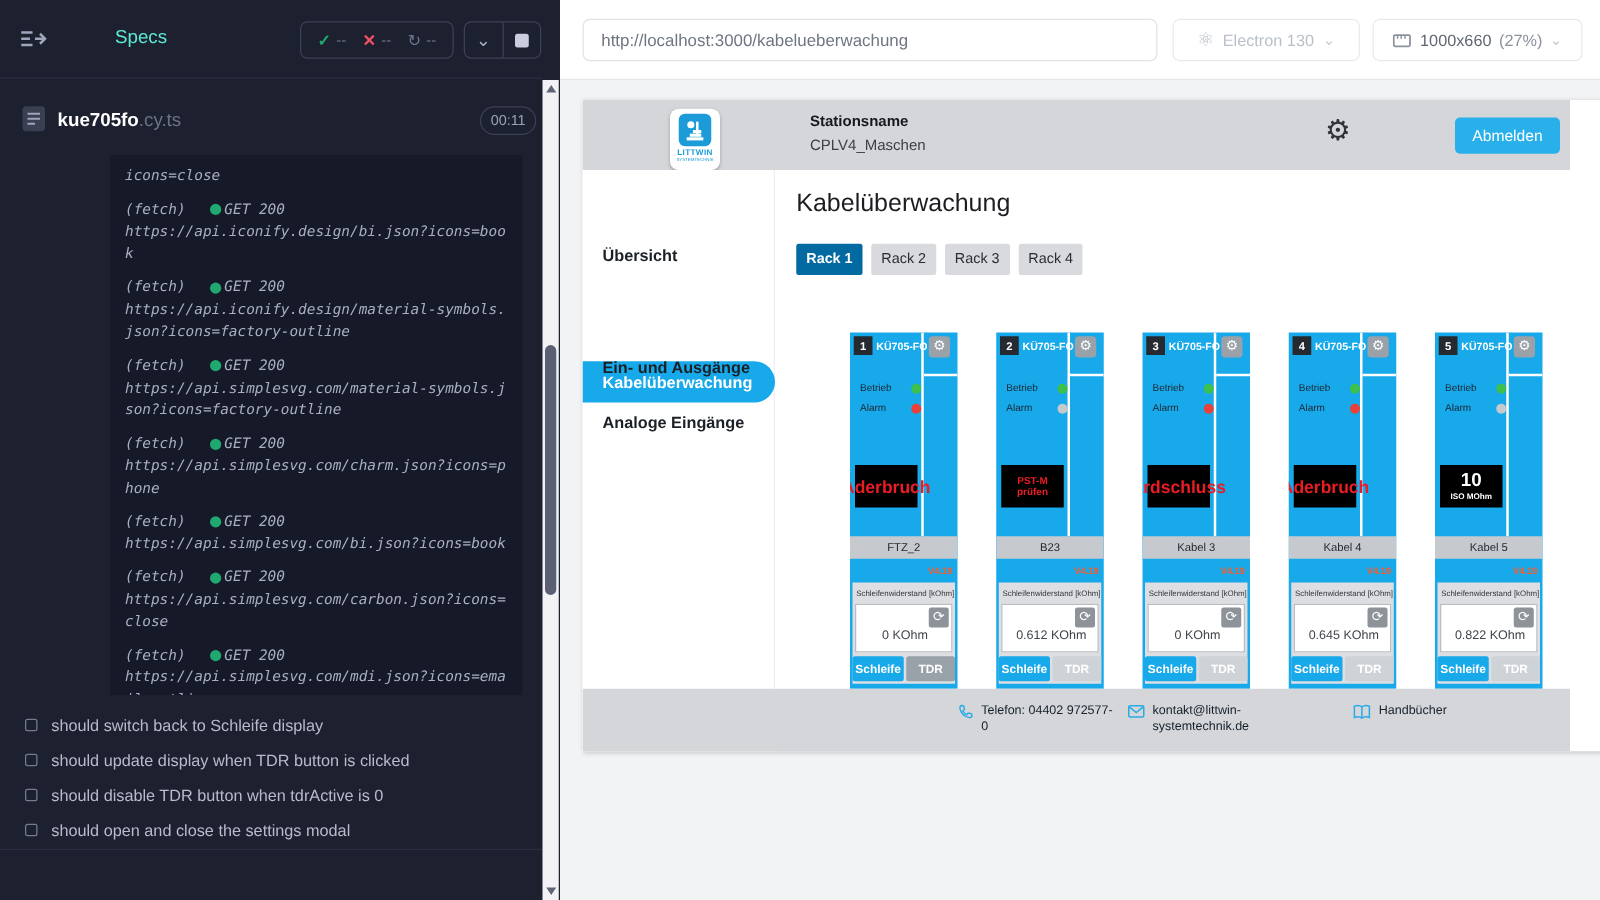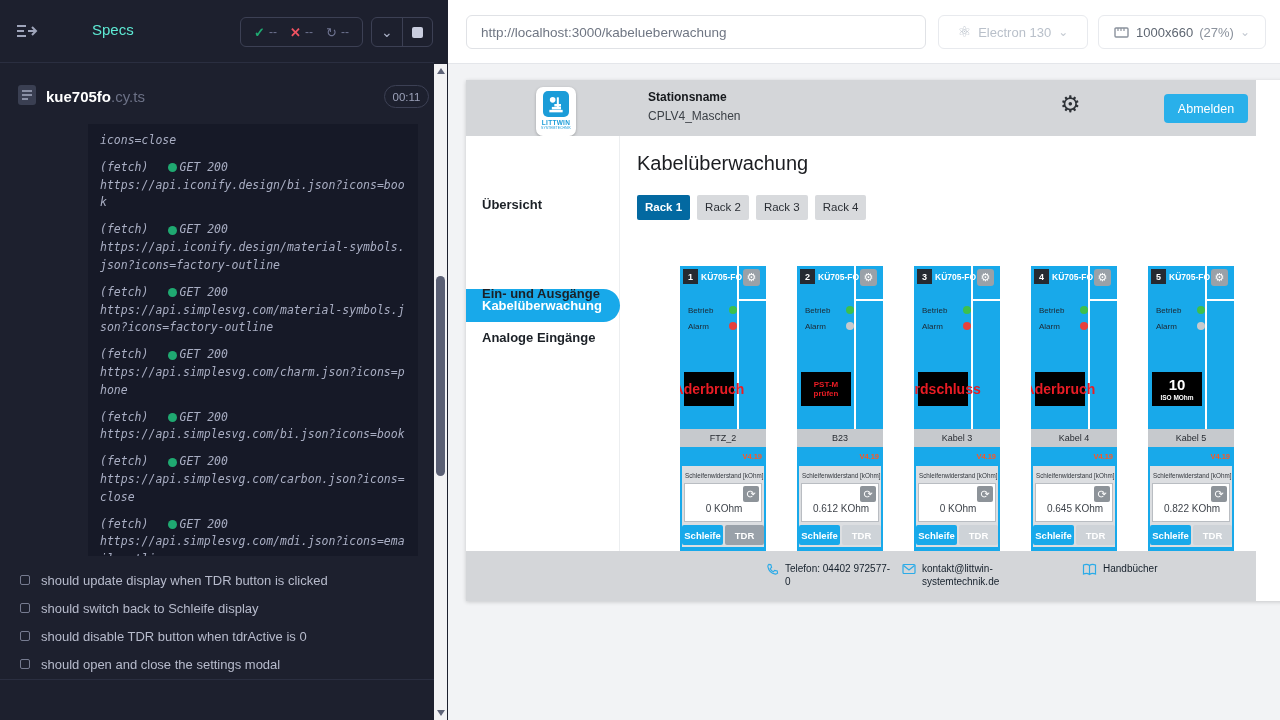--- a/index.html
+++ b/index.html
@@ -113,21 +113,21 @@
   
   .card { position:absolute; top:186px; width:86px; height:285px; background:#18a9ea; overflow:hidden; }
   .card-num { position:absolute; left:3px; top:3px; width:15px; height:15px; background:#252a31;
               color:#fff; font-size:9px; font-weight:bold; display:flex; align-items:center; justify-content:center; }
   .card-title { position:absolute; left:21px; top:6px; font-size:8.5px; font-weight:bold; color:#fff; }
   .card-vline { position:absolute; left:57px; top:0; width:2px; height:163px; background:#fff; }
   .card-hline { position:absolute; left:59px; top:33px; width:27px; height:2px; background:#fff; }
   .card-gear { position:absolute; left:63px; top:3px; width:17px; height:17px; background:#9aa1a8;
                border-radius:3px; display:flex; align-items:center; justify-content:center; cursor:pointer; }
   .card-gear span { font-size:11px; color:#fff; line-height:1; }
-  .led-row { position:absolute; left:8px; width:49px; display:flex; align-items:flex-start; justify-content:space-between; }
+  .led-row { position:absolute; left:8px; width:49px; display:flex; align-items:flex-end; justify-content:space-between; }
   .led-label { font-size:8px; color:#1d2630; }
   .led { width:8px; height:8px; border-radius:50%; }
   .led-green { background:#3dc04c; } .led-red { background:#e8413c; } .led-gray { background:#c6cacd; }
   .status-box { position:absolute; left:4px; top:106px; width:50px; height:34px; background:#000;
                 display:flex; flex-direction:column; align-items:center; justify-content:center; }
   .status-text { font-size:14px; font-weight:bold; color:#ea1c24; text-align:center; }
   .status-big { font-size:15px; font-weight:bold; color:#fff; line-height:1.1; }
   .status-sub { font-size:6.5px; font-weight:bold; color:#fff; }
   .card-label-band { position:absolute; left:0; top:163px; width:86px; height:18px; background:#c6c9cd;
                      display:flex; align-items:center; justify-content:center; font-size:9px; color:#272b31; }
@@ -273,25 +273,25 @@
           <span class="log-dot"></span>
           <span>GET 200</span>
         </div>
       <div class="log-url">https://api.simplesvg.com/mdi.json?icons=email-outline</div>
     </div>
   </div>
 
   <div class="tests">
     <div class="test-row">
       <span class="test-square"></span>
-      <span class="test-name">should update display when TDR button is clicked</span>
+      <span class="test-name">should switch back to Schleife display</span>
     </div>
     <div class="test-row">
       <span class="test-square"></span>
-      <span class="test-name">should switch back to Schleife display</span>
+      <span class="test-name">should update display when TDR button is clicked</span>
     </div>
     <div class="test-row">
       <span class="test-square"></span>
       <span class="test-name">should disable TDR button when tdrActive is 0</span>
     </div>
     <div class="test-row">
       <span class="test-square"></span>
       <span class="test-name">should open and close the settings modal</span>
     </div>
   </div>

